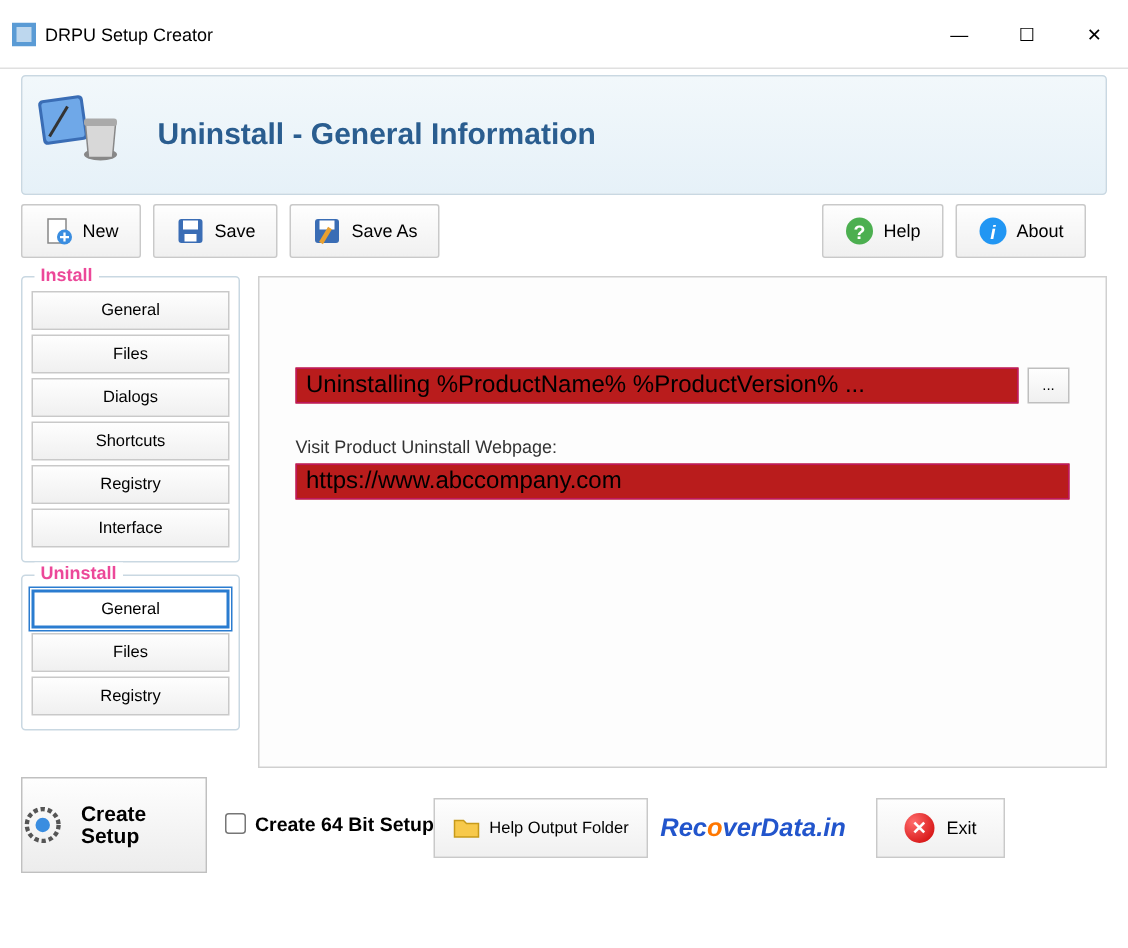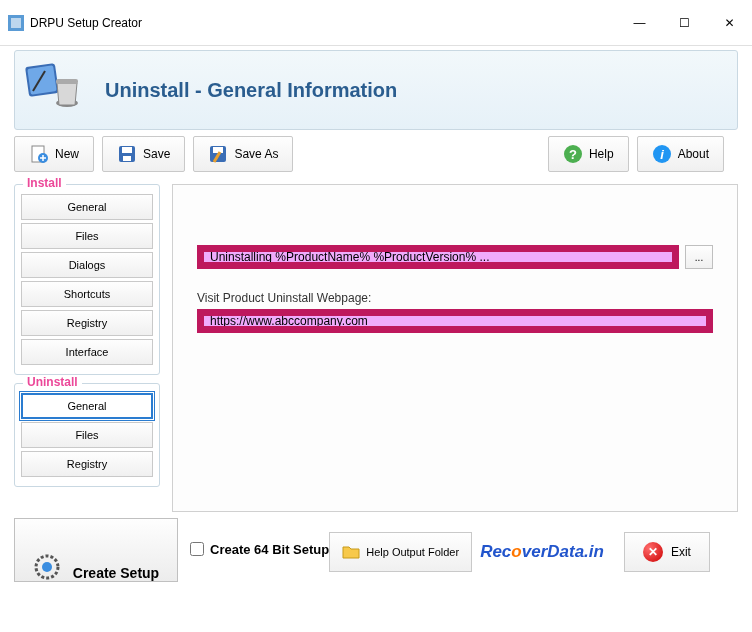--- a/index.html
+++ b/index.html
@@ -23,25 +23,25 @@
 .sidebar { width: 146px; display: flex; flex-direction: column; gap: 8px; }
 .group { border: 1px solid #c9d8e2; border-radius: 3px; padding: 6px; background: #fff; position: relative; }
 .group .gtitle { position: absolute; top: -9px; left: 8px; background: #fff; padding: 0 4px; font-size: 12px; color: #ec4899; font-weight: 600; }
 .sidebtn { display: block; width: 100%; height: 26px; margin: 3px 0; border: 1px solid #c9c9c9; background: linear-gradient(to bottom, #fefefe, #f0f0f0); font-size: 11px; cursor: pointer; text-align: center; }
 .sidebtn.selected { border: 2px solid #2a7cd0; outline: 1px solid #2a7cd0; outline-offset: 1px; background: #fff; }
 
 .main { flex: 1; margin-left: 12px; border: 1px solid #d0d0d0; background: #fdfdfd; padding: 60px 24px 0 24px; position: relative; }
 .fld { margin-bottom: 22px; }
 .fld label { display: block; font-size: 12px; color: #333; margin-bottom: 4px; }
 .row { display: flex; gap: 6px; align-items: center; }
-.txtin { flex: 1; height: 24px; border: 7px solid #be185d; padding: 0 6px; font-size: 12px; background: #f0abfc; }
+.txtin { flex: 1; height: 24px; border: 1px solid #be185d; padding: 0 6px; font-size: 16px; background: #b91c1c; }
 .browse { width: 28px; height: 24px; border: 1px solid #bfbfbf; background: linear-gradient(to bottom, #fefefe, #f0f0f0); font-size: 10px; cursor: pointer; }
 
 .footer { margin: 6px 14px 0 14px; display: flex; height: 68px; gap: 8px; }
-.createbtn { width: 164px; height: 64px; border: 1px solid #c0c0c0; background: linear-gradient(to bottom, #fefefe, #ececec); display: flex; align-items: flex-end; justify-content: center; gap: 12px; font-size: 14px; font-weight: 600; cursor: pointer; }
+.createbtn { width: 124px; height: 64px; border: 1px solid #c0c0c0; background: linear-gradient(to bottom, #fefefe, #ececec); display: flex; align-items: center; justify-content: center; gap: 12px; font-size: 14px; font-weight: 600; cursor: pointer; }
 .gear { width: 28px; height: 28px; }
 .footright { flex: 1; display: flex; }
 .chkrow { display: flex; align-items: center; gap: 6px; font-size: 13px; font-weight: 600; padding: 2px 0 8px 4px; }
 .chkrow input { width: 14px; height: 14px; }
 .actionrow { display: flex; gap: 8px; align-items: center; }
 .actbtn { display: flex; align-items: center; gap: 6px; padding: 6px 12px; border: 1px solid #c9c9c9; background: linear-gradient(to bottom, #fefefe, #f0f0f0); font-size: 11px; cursor: pointer; height: 40px; }
 .watermark { font-size: 17px; font-weight: bold; color: #2255cc; font-style: italic; margin-left: auto; margin-right: 12px; }
 .watermark span.o { color: #ff7700; }
 .exitbtn { display: flex; align-items: center; gap: 8px; padding: 0 18px; border: 1px solid #c9c9c9; background: linear-gradient(to bottom, #fefefe, #f0f0f0); font-size: 12px; cursor: pointer; height: 40px; margin-right: 0; }
 .redcirc { width: 20px; height: 20px; border-radius: 50%; background: radial-gradient(circle at 30% 30%, #ff6b6b, #cc0000); display: flex; align-items: center; justify-content: center; color: #fff; font-size: 12px; font-weight: bold; }

